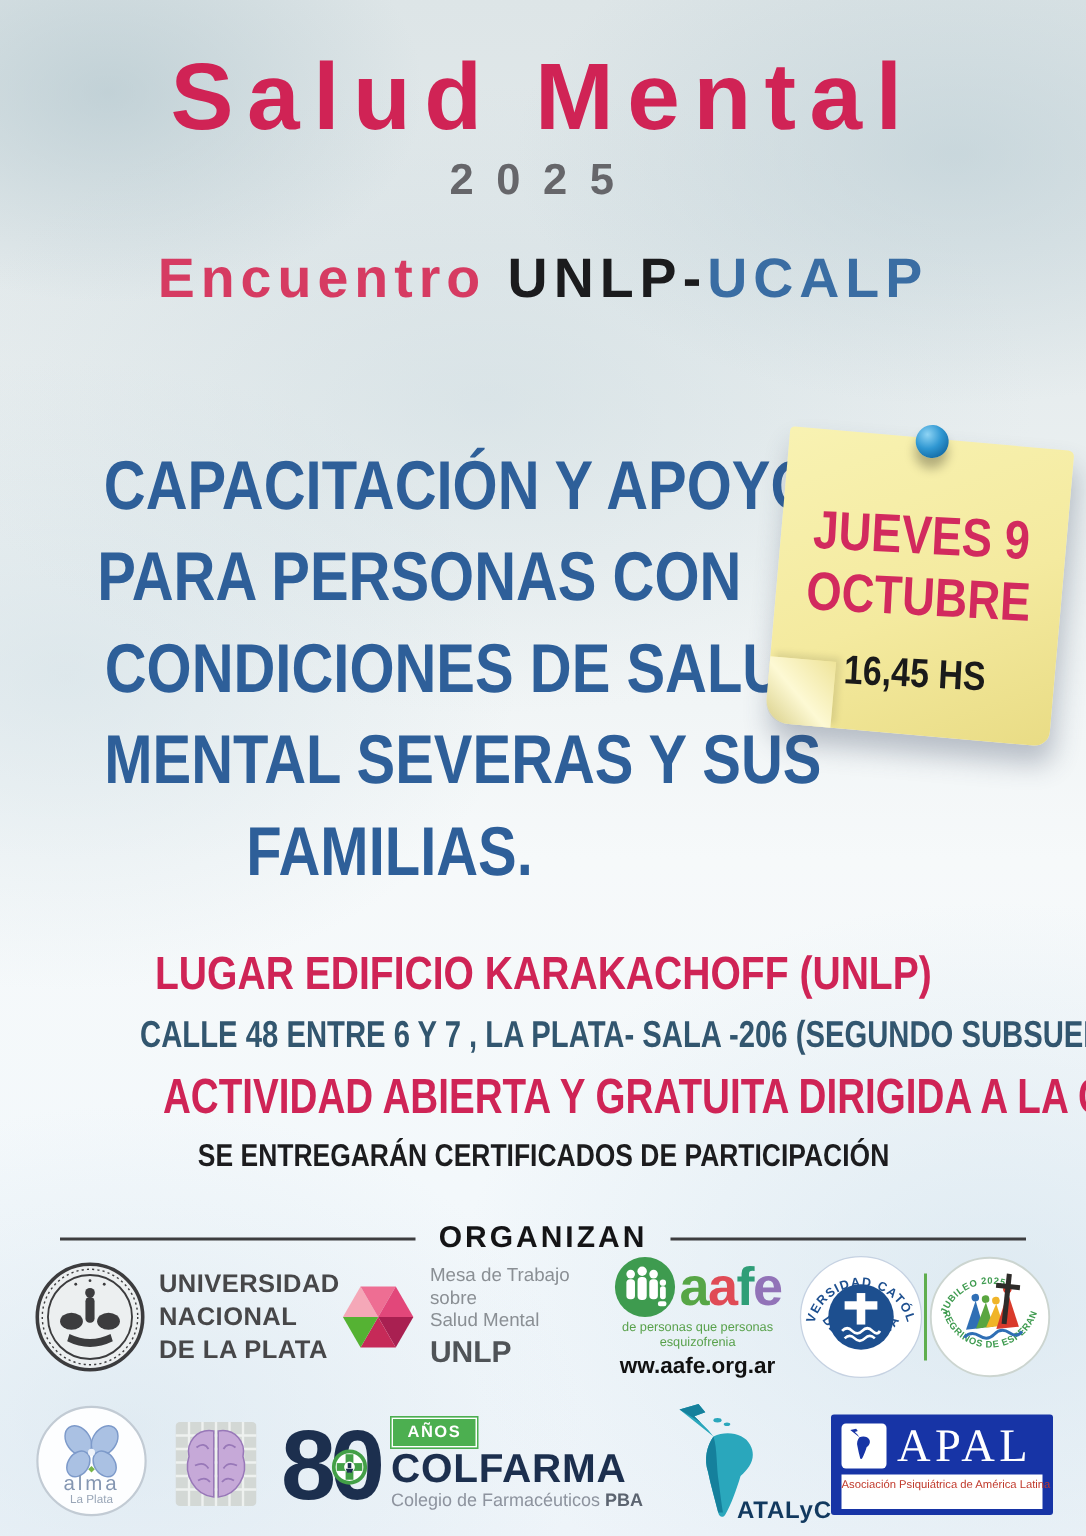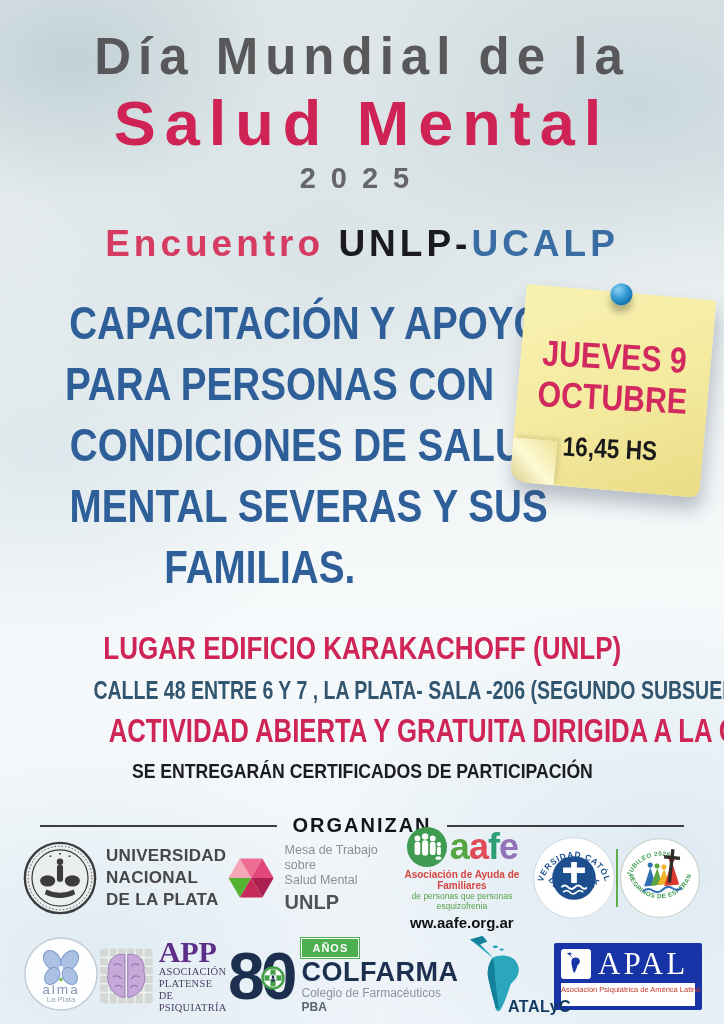--- a/index.html
+++ b/index.html
@@ -116,21 +116,20 @@
   .apal-box{width:30px;height:30px;background:#fff;border-radius:3px;display:flex;align-items:center;justify-content:center;}
   .apal-name{font-family:"Liberation Serif",serif;font-size:31px;color:#fff;letter-spacing:3px;margin-left:7px;line-height:30px;}
   .apal-strip{background:#fff;color:#c0392b;font-size:7.5px;text-align:center;padding:2px 0 12px 0;margin-top:4px;white-space:nowrap;}
 </style>
 </head>
 <body>
 
 <div class="poster">
 
   <div class="header">
-    <div class="title1">Día Mundial de la</div>
     <div class="title2">Salud Mental</div>
     <div class="year">2025</div>
     <div class="subtitle"><span class="p1">Encuentro </span><span class="p2">UNLP-</span><span class="p3">UCALP</span></div>
   </div>
 
   <div class="message">
     <span class="line"><span class="cx">CAPACITACIÓN Y APOYO</span></span>
     <span class="line"><span class="cx">PARA PERSONAS CON</span></span>
     <span class="line"><span class="cx">CONDICIONES DE SALUD</span></span>
     <span class="line"><span class="cx">MENTAL SEVERAS Y SUS</span></span>
@@ -211,21 +210,20 @@
               <rect x="16.8" y="15" width="6.4" height="16" rx="2.8"></rect>
             <circle cx="28" cy="13" r="3"></circle>
               <rect x="25" y="16.5" width="6" height="14" rx="2.6"></rect>
             <circle cx="34.5" cy="19" r="2.2"></circle>
               <rect x="32.5" y="21.5" width="4" height="9" rx="1.8"></rect>
             <rect x="31" y="32" width="6" height="3.4" rx="1.6"></rect>
           </g>
         </svg>
         <div class="aafe-word"><span class="c1">a</span><span class="c2">a</span><span class="c3">f</span><span class="c4">e</span></div>
       </div>
-      <div class="aafe-cap1">Asociación de Ayuda de Familiares</div>
       <div class="aafe-cap2">de personas que personas esquizofrenia</div>
       <div class="aafe-url">ww.aafe.org.ar</div>
     </div>
 
     <div class="logo">
       <svg width="84" height="84" viewBox="0 0 100 100">
         <circle cx="50" cy="50" r="48" fill="#ffffff" stroke="#c6d2e2" stroke-width="1"></circle>
         <defs>
           <path id="ucalpTop" d="M13,55 A38,38 0 0 1 87,55" fill="none"></path>
           <path id="ucalpBot" d="M17,47 A35,35 0 0 0 83,47" fill="none"></path>
@@ -298,26 +296,20 @@
     </div>
 
     <div class="logo app">
       <svg width="54" height="58" viewBox="0 0 54 58">
         <rect x="0" y="1" width="54" height="56" rx="3" fill="#d3d8d5"></rect>
         <path d="M9,1 V57 M18,1 V57 M27,1 V57 M36,1 V57 M45,1 V57 M0,10 H54 M0,19 H54 M0,28 H54 M0,37 H54 M0,46 H54" stroke="#eef1ef" stroke-width="1.6"></path>
         <path d="M25.5,7 C14,5 7,15 9,24 C5,36 13,50 25.5,51 Z" fill="#c6a9d8" stroke="#9878b8" stroke-width="1"></path>
         <path d="M28.5,7 C40,5 47,15 45,24 C49,36 41,50 28.5,51 Z" fill="#c6a9d8" stroke="#9878b8" stroke-width="1"></path>
         <path d="M14,18 q5,-4 8,1 M13,30 q6,-3 9,2 M15,40 q5,-3 8,1 M40,18 q-5,-4 -8,1 M41,30 q-6,-3 -9,2 M39,40 q-5,-3 -8,1" stroke="#9878b8" stroke-width="1.2" fill="none"></path>
       </svg>
-      <div class="app-text">
-        <div class="app-acronym">APP</div>
-        <div class="app-line">ASOCIACIÓN</div>
-        <div class="app-line">PLATENSE DE</div>
-        <div class="app-line">PSIQUIATRÍA</div>
-      </div>
     </div>
 
     <div class="logo colfarma">
       <div class="col-num">
         <span>80</span>
         <svg class="col-emblem" width="24" height="24" viewBox="0 0 24 24">
           <circle cx="12" cy="12" r="10.5" fill="#fff" stroke="#43a047" stroke-width="2.5"></circle>
           <rect x="9.4" y="3.5" width="5.2" height="17" fill="#43a047"></rect>
           <rect x="3.5" y="9.4" width="17" height="5.2" fill="#43a047"></rect>
           <circle cx="12" cy="12" r="3.6" fill="#fff"></circle>

